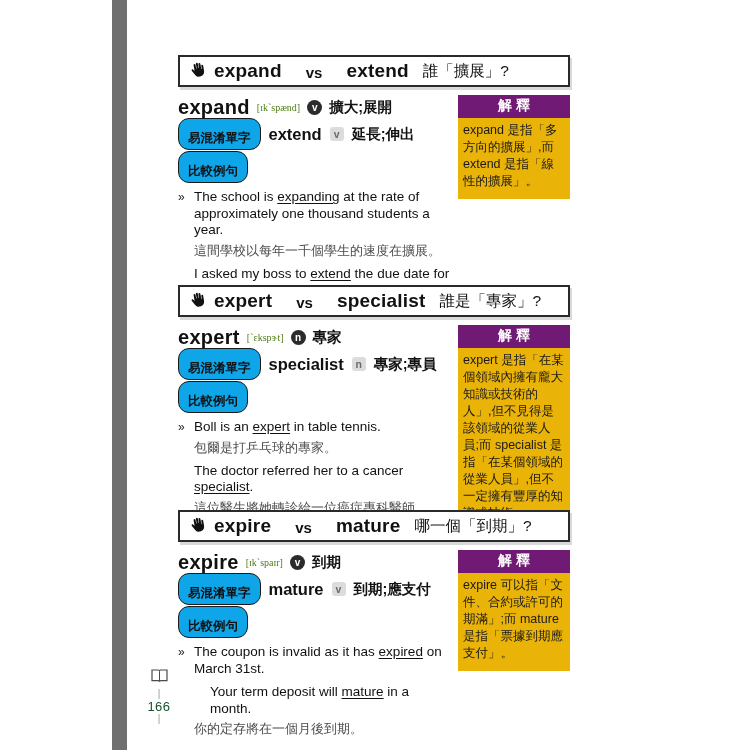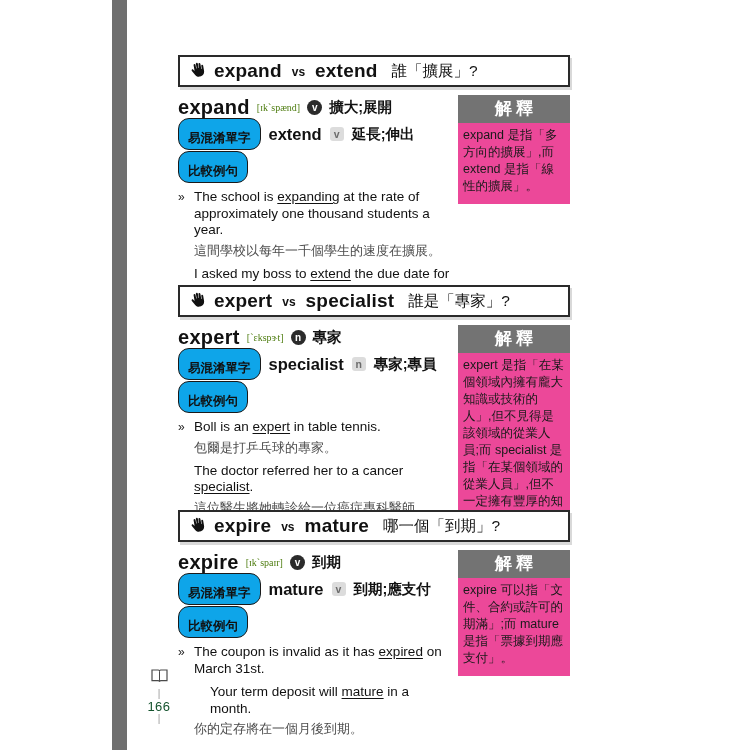--- a/index.html
+++ b/index.html
@@ -12,21 +12,21 @@
   .section{position:absolute;left:178px;width:392px;}
   .s1{top:55px}.s2{top:285px}.s3{top:510px}
 
   .vs-header{
     box-sizing:border-box;display:flex;align-items:center;gap:6px;
     height:32px;border:2px solid #2a2a2a;background:#fff;padding:0 9px;
     box-shadow:2px 3px 0 #d9d9d9;margin-bottom:8px;
   }
   .hand{flex-shrink:0;transform:rotate(-10deg);margin-right:2px;}
   .hw{font-size:19px;font-weight:bold;letter-spacing:.2px;}
-  .vs-label{font-size:12px;font-weight:bold;margin:2px 4px 0;}
+  .vs-label{font-size:15px;font-weight:bold;margin:2px 18px 0;}
   .hq{font-size:15.5px;margin-left:8px;}
 
   .row{display:flex;align-items:flex-start;}
   .left{flex:1;padding-right:6px;min-width:0;}
 
   .entry-line{display:flex;align-items:center;gap:7px;height:24px;margin-bottom:3px;}
   .headword{font-size:20px;font-weight:bold;letter-spacing:.3px;}
   .phon{font-family:Liberation Serif, serif;font-size:10px;color:#4d7c0f;}
   .pos-circle{
     width:15px;height:15px;border-radius:50%;background:#2b2b2b;color:#fff;
@@ -52,24 +52,24 @@
   .bullet{width:16px;flex-shrink:0;font-size:12px;color:#222;padding-top:1px;}
   .en{font-size:13.5px;line-height:16.5px;color:#111;max-width:244px;margin:0;}
   .kw{text-decoration:underline;text-underline-offset:2px;}
   .zh{font-size:13px;line-height:17px;color:#4d4d4d;margin:3px 0 0;}
   .s1 .example2 .en{max-width:360px;}
   .s3 .example1 .en{max-width:262px;}
   .s3 .example2 .en{max-width:330px;margin-left:16px;}
 
   .explain{width:112px;flex-shrink:0;}
   .explain-title{
-    background:#737373;color:#fff;font-size:17px;font-weight:bold;
+    background:#701a75;color:#fff;font-size:14px;font-weight:bold;
     text-align:center;padding:2px 0 3px;letter-spacing:4px;text-indent:4px;
   }
-  .explain-body{background:#ec4899;padding:4px 5px 9px;font-size:12.5px;line-height:17px;color:#1a1a1a;margin:0;}
+  .explain-body{background:#eab308;padding:4px 5px 9px;font-size:12.5px;line-height:17px;color:#1a1a1a;margin:0;}
 
   .page-marker{
     position:absolute;left:140px;top:668px;width:38px;
     display:flex;flex-direction:column;align-items:center;
   }
   .pm-dash{color:#9a9a9a;font-size:10px;line-height:8px;}
   .pm-num{font-size:13px;color:#14532d;letter-spacing:.5px;line-height:15px;margin:1px 0;}
   .book-icon{margin-bottom:3px;}
 </style>
 </head>

